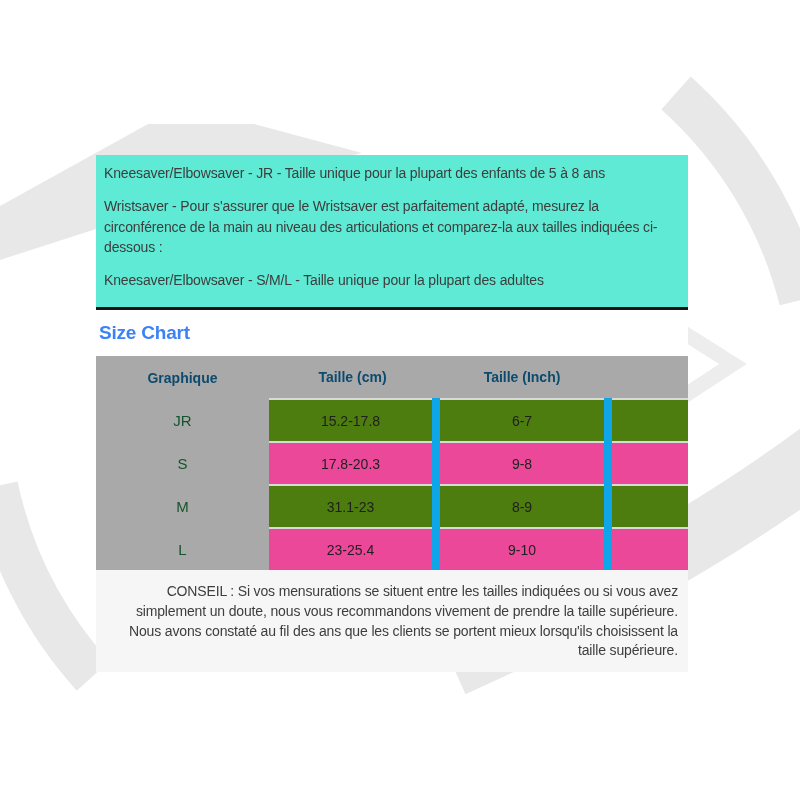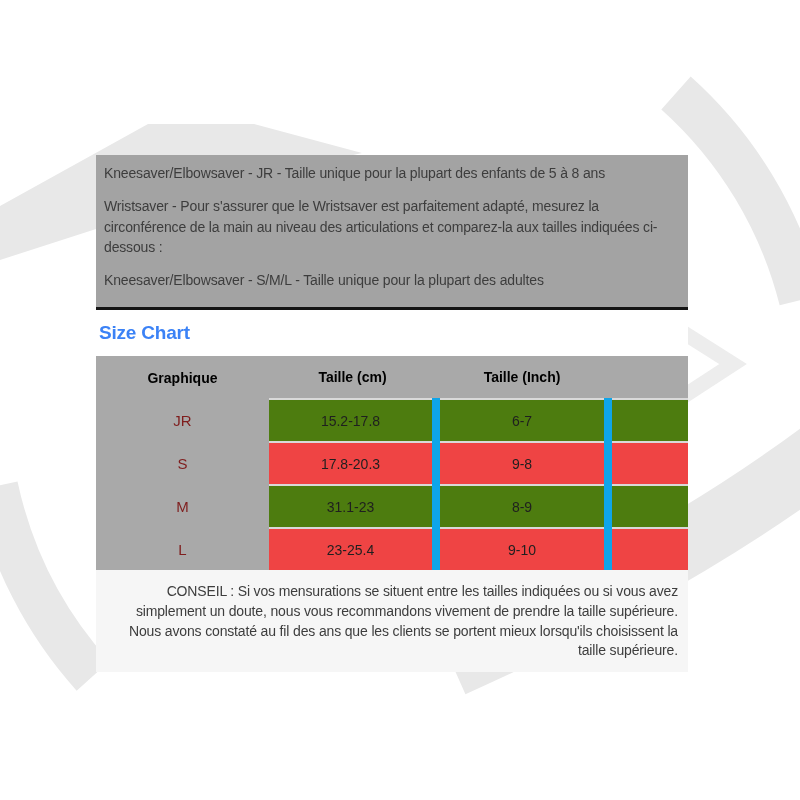--- a/index.html
+++ b/index.html
@@ -4,21 +4,21 @@
 <style>
   html,body{margin:0;padding:0;}
   body{
     width:800px;height:800px;position:relative;overflow:hidden;
     background:#ffffff;
     font-family:"Liberation Sans",sans-serif;
   }
   .watermark{position:absolute;left:0;top:0;width:800px;height:800px;}
   .panel{position:absolute;left:96px;top:155px;width:592px;}
   .intro{
-    background:#a3a3a3;
+    background:#5eead4;
     padding:8px 8px 4px 8px;
     font-size:14px;line-height:1.45;letter-spacing:-0.15px;
     color:#3d3d3d;
   }
   .intro p{margin:0 0 13px 0;}
   .divider{height:3px;background:#151515;}
   .title-strip{
     background:#ffffff;
     padding:12px 0 12px 3px;
     font-size:19px;font-weight:bold;color:#3b82f6;
@@ -26,27 +26,27 @@
   }
   table.size-table{
     width:100%;border-collapse:collapse;table-layout:fixed;
     font-size:14px;color:#1f1f1f;
   }
   table.size-table col.c1{width:173px;}
   table.size-table col.c2{width:167px;}
   table.size-table col.c3{width:172px;}
   table.size-table thead th{
     background:#a9a9a9;height:42px;
-    font-weight:bold;color:#000000;font-size:14px;
+    font-weight:bold;color:#0c4a6e;font-size:14px;
     text-align:center;padding:0;
   }
   table.size-table tbody td{height:41px;text-align:center;padding:0;}
-  td.rowlabel{background:#a9a9a9;font-size:15px;color:#7f1d1d;}
+  td.rowlabel{background:#a9a9a9;font-size:15px;color:#14532d;}
   tr.row-gray td.data{background:#4d7c0f;}
-  tr.row-white td.data{background:#ef4444;}
+  tr.row-white td.data{background:#ec4899;}
   td.data{border-top:2px solid #d9d9d9;}
   td.data + td.data{border-left:8px solid #0ea5e9;}
   .advice{
     background:#f6f6f6;
     padding:12px 10px 11px 8px;
     font-size:14px;line-height:1.4;letter-spacing:-0.15px;
     color:#3d3d3d;
   }
   .advice p{margin:0;text-align:right;}
 </style>

